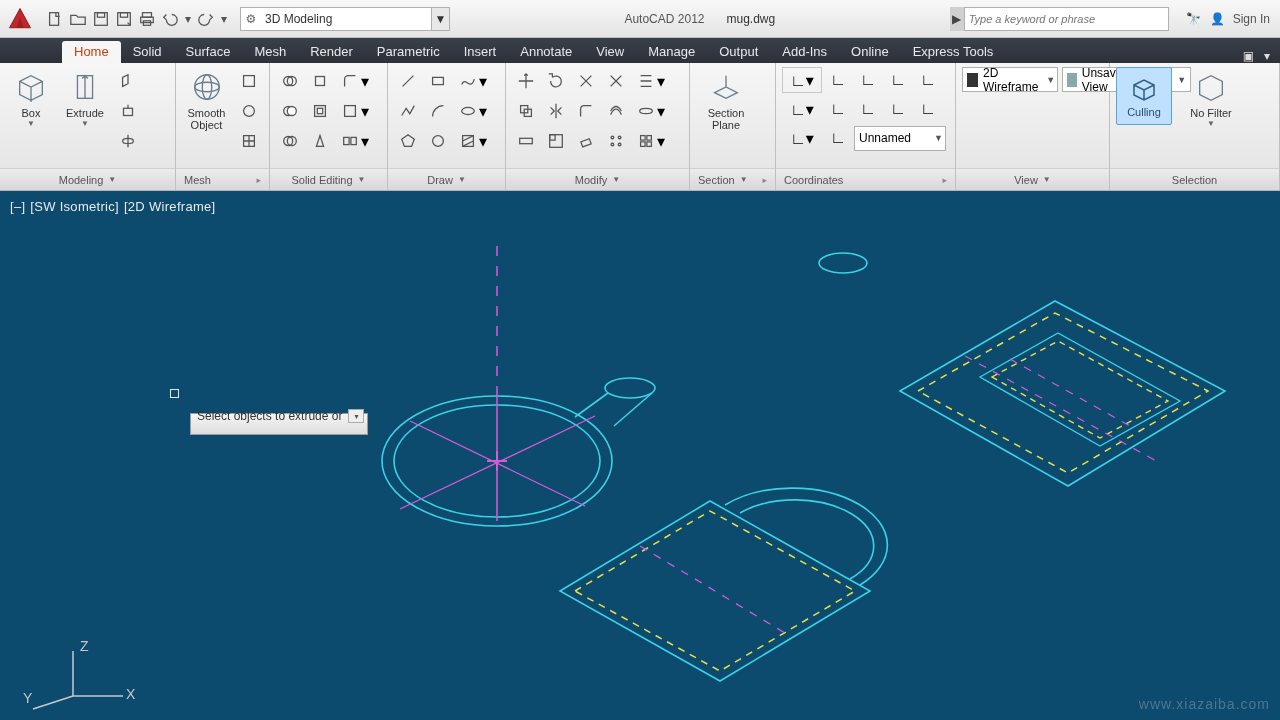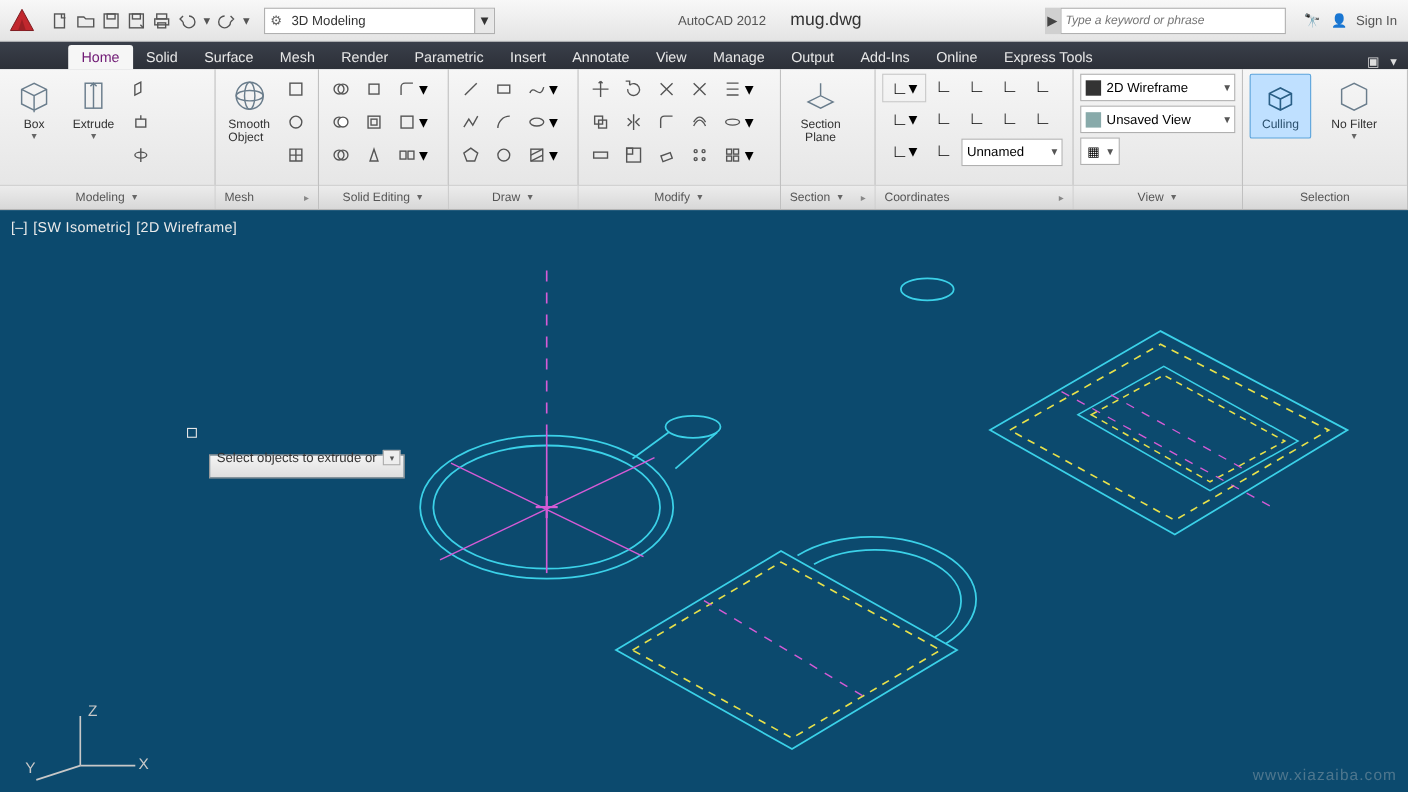--- a/index.html
+++ b/index.html
@@ -10,31 +10,31 @@
 .app-logo { width:40px; height:38px; display:flex; align-items:center; justify-content:center; }
 .app-logo svg { width:28px; height:28px; }
 .qat { display:flex; align-items:center; gap:1px; padding:0 4px; }
 .qat-btn { width:22px; height:22px; display:flex; align-items:center; justify-content:center; color:#555; border-radius:2px; }
 .ws-sel { margin-left:6px; display:flex; align-items:center; height:24px; border:1px solid #b0b0b0; background:#fff; font-size:12px; }
 .ws-sel .gear { width:20px; display:flex; justify-content:center; color:#666; }
 .ws-sel .txt { width:170px; padding:0 4px; }
 .ws-sel .dd { width:18px; background:#e8e8e8; border-left:1px solid #b0b0b0; text-align:center; color:#333; height:100%; line-height:22px;}
 .title-center { flex:1; text-align:center; letter-spacing:0; }
 .title-center .app { font-size:12px; color:#555; margin-right:22px; }
-.title-center .file { font-size:16px; color:#333; }
+.title-center .file { font-size:12px; color:#333; }
 .search-box { display:flex; align-items:center; margin-right:6px; }
 .search-box .tri { width:14px; height:24px; background:#d0d0d0; display:flex; align-items:center; justify-content:center; color:#444; }
 .search-box input { width:205px; height:24px; border:1px solid #b0b0b0; font-style:italic; font-size:11px; padding:0 4px; color:#888; }
 .signin { display:flex; align-items:center; gap:6px; padding:0 10px; font-size:12px; color:#555; }
 .signin .ic { width:18px; height:18px; display:flex; align-items:center; justify-content:center; }
 
 
 .tabs { height:25px; background:linear-gradient(#3a3f4a,#2c3038); display:flex; align-items:flex-end; padding-left:62px; gap:0px; }
 .tab { color:#e8e8e8; font-size:13px; padding:3px 12px 4px; cursor:default; }
-.tab.active { background:#f6f6f6; color:#701a75; border-radius:3px 3px 0 0; }
+.tab.active { background:#f6f6f6; color:#c2410c; border-radius:3px 3px 0 0; }
 .tabs .right { margin-left:auto; display:flex; align-items:center; padding-right:10px; gap:10px; color:#ddd; font-size:12px; }
 
 
 .ribbon { height:128px; background:linear-gradient(#f6f6f6,#e3e3e3); display:flex; border-bottom:1px solid #b5b5b5; }
 .panel { border-right:1px solid #c0c0c0; display:flex; flex-direction:column; }
 .panel-body { flex:1; display:flex; align-items:flex-start; padding:4px 6px 0; gap:4px; }
 .panel-title { height:22px; line-height:22px; text-align:center; font-size:11px; color:#555; background:linear-gradient(#ececec,#d8d8d8); border-top:1px solid #d0d0d0; display:flex; justify-content:center; align-items:center; gap:5px; padding:0 8px; white-space:nowrap;}
 .panel-title .dd { font-size:8px; color:#666; }
 .panel-title .arr { margin-left:auto; font-size:9px; color:#888;}
 
@@ -161,21 +161,21 @@
   <div class="tab">Online</div>
   <div class="tab">Express Tools</div>
   <div class="right">
       <span>▣</span>
       <span>▾</span>
     </div>
 </div>
 
 <div class="ribbon">
 
-  <div class="panel" style="width:196px">
+  <div class="panel" style="width:176px">
     <div class="panel-body">
       <div class="bigbtn">
         <span class="ic">
             <svg viewBox="0 0 36 36">
               <path d="M6 12l12-6 12 6v14l-12 6-12-6z M6 12l12 6 12-6 M18 18v16"></path>
             </svg>
           </span>
         <span>Box</span>
           <span class="dd">▼</span>
       </div>
@@ -218,21 +218,21 @@
   <div class="panel" style="width:94px">
     <div class="panel-body">
       <div class="bigbtn" style="width:54px">
         <span class="ic">
             <svg viewBox="0 0 36 36">
               <circle cx="18" cy="18" r="13"></circle>
               <ellipse cx="18" cy="18" rx="13" ry="5"></ellipse>
               <ellipse cx="18" cy="18" rx="5" ry="13"></ellipse>
             </svg>
           </span>
-        <span style="white-space:pre-line;text-align:left">Smooth
+        <span style="white-space:pre-line;text-align:center">Smooth
 Object</span>
       </div>
       <div class="smgrid">
         <div class="b">
             <svg viewBox="0 0 20 20">
               <rect x="4" y="4" width="12" height="12"></rect>
             </svg>
           </div>
         <div class="b">
             <svg viewBox="0 0 20 20">
@@ -490,21 +490,21 @@
           </div>
       </div>
     </div>
     <div class="panel-title">
         <span>Coordinates</span>
         <span class="arr">▸</span>
       </div>
   </div>
 
   <div class="panel" style="width:154px">
-    <div class="panel-body" style="flex-direction:column;gap:4px;align-items:stretch">
+    <div class="panel-body" style="flex-direction:row;gap:4px;align-items:stretch">
       <div class="view-combo">
           <span class="sw"></span>
           <span>2D Wireframe</span>
           <span class="dd" style="margin-left:auto">▼</span>
         </div>
       <div class="view-combo">
           <span class="sw" style="background:#8aa"></span>
           <span>Unsaved View</span>
           <span class="dd" style="margin-left:auto">▼</span>
         </div>

